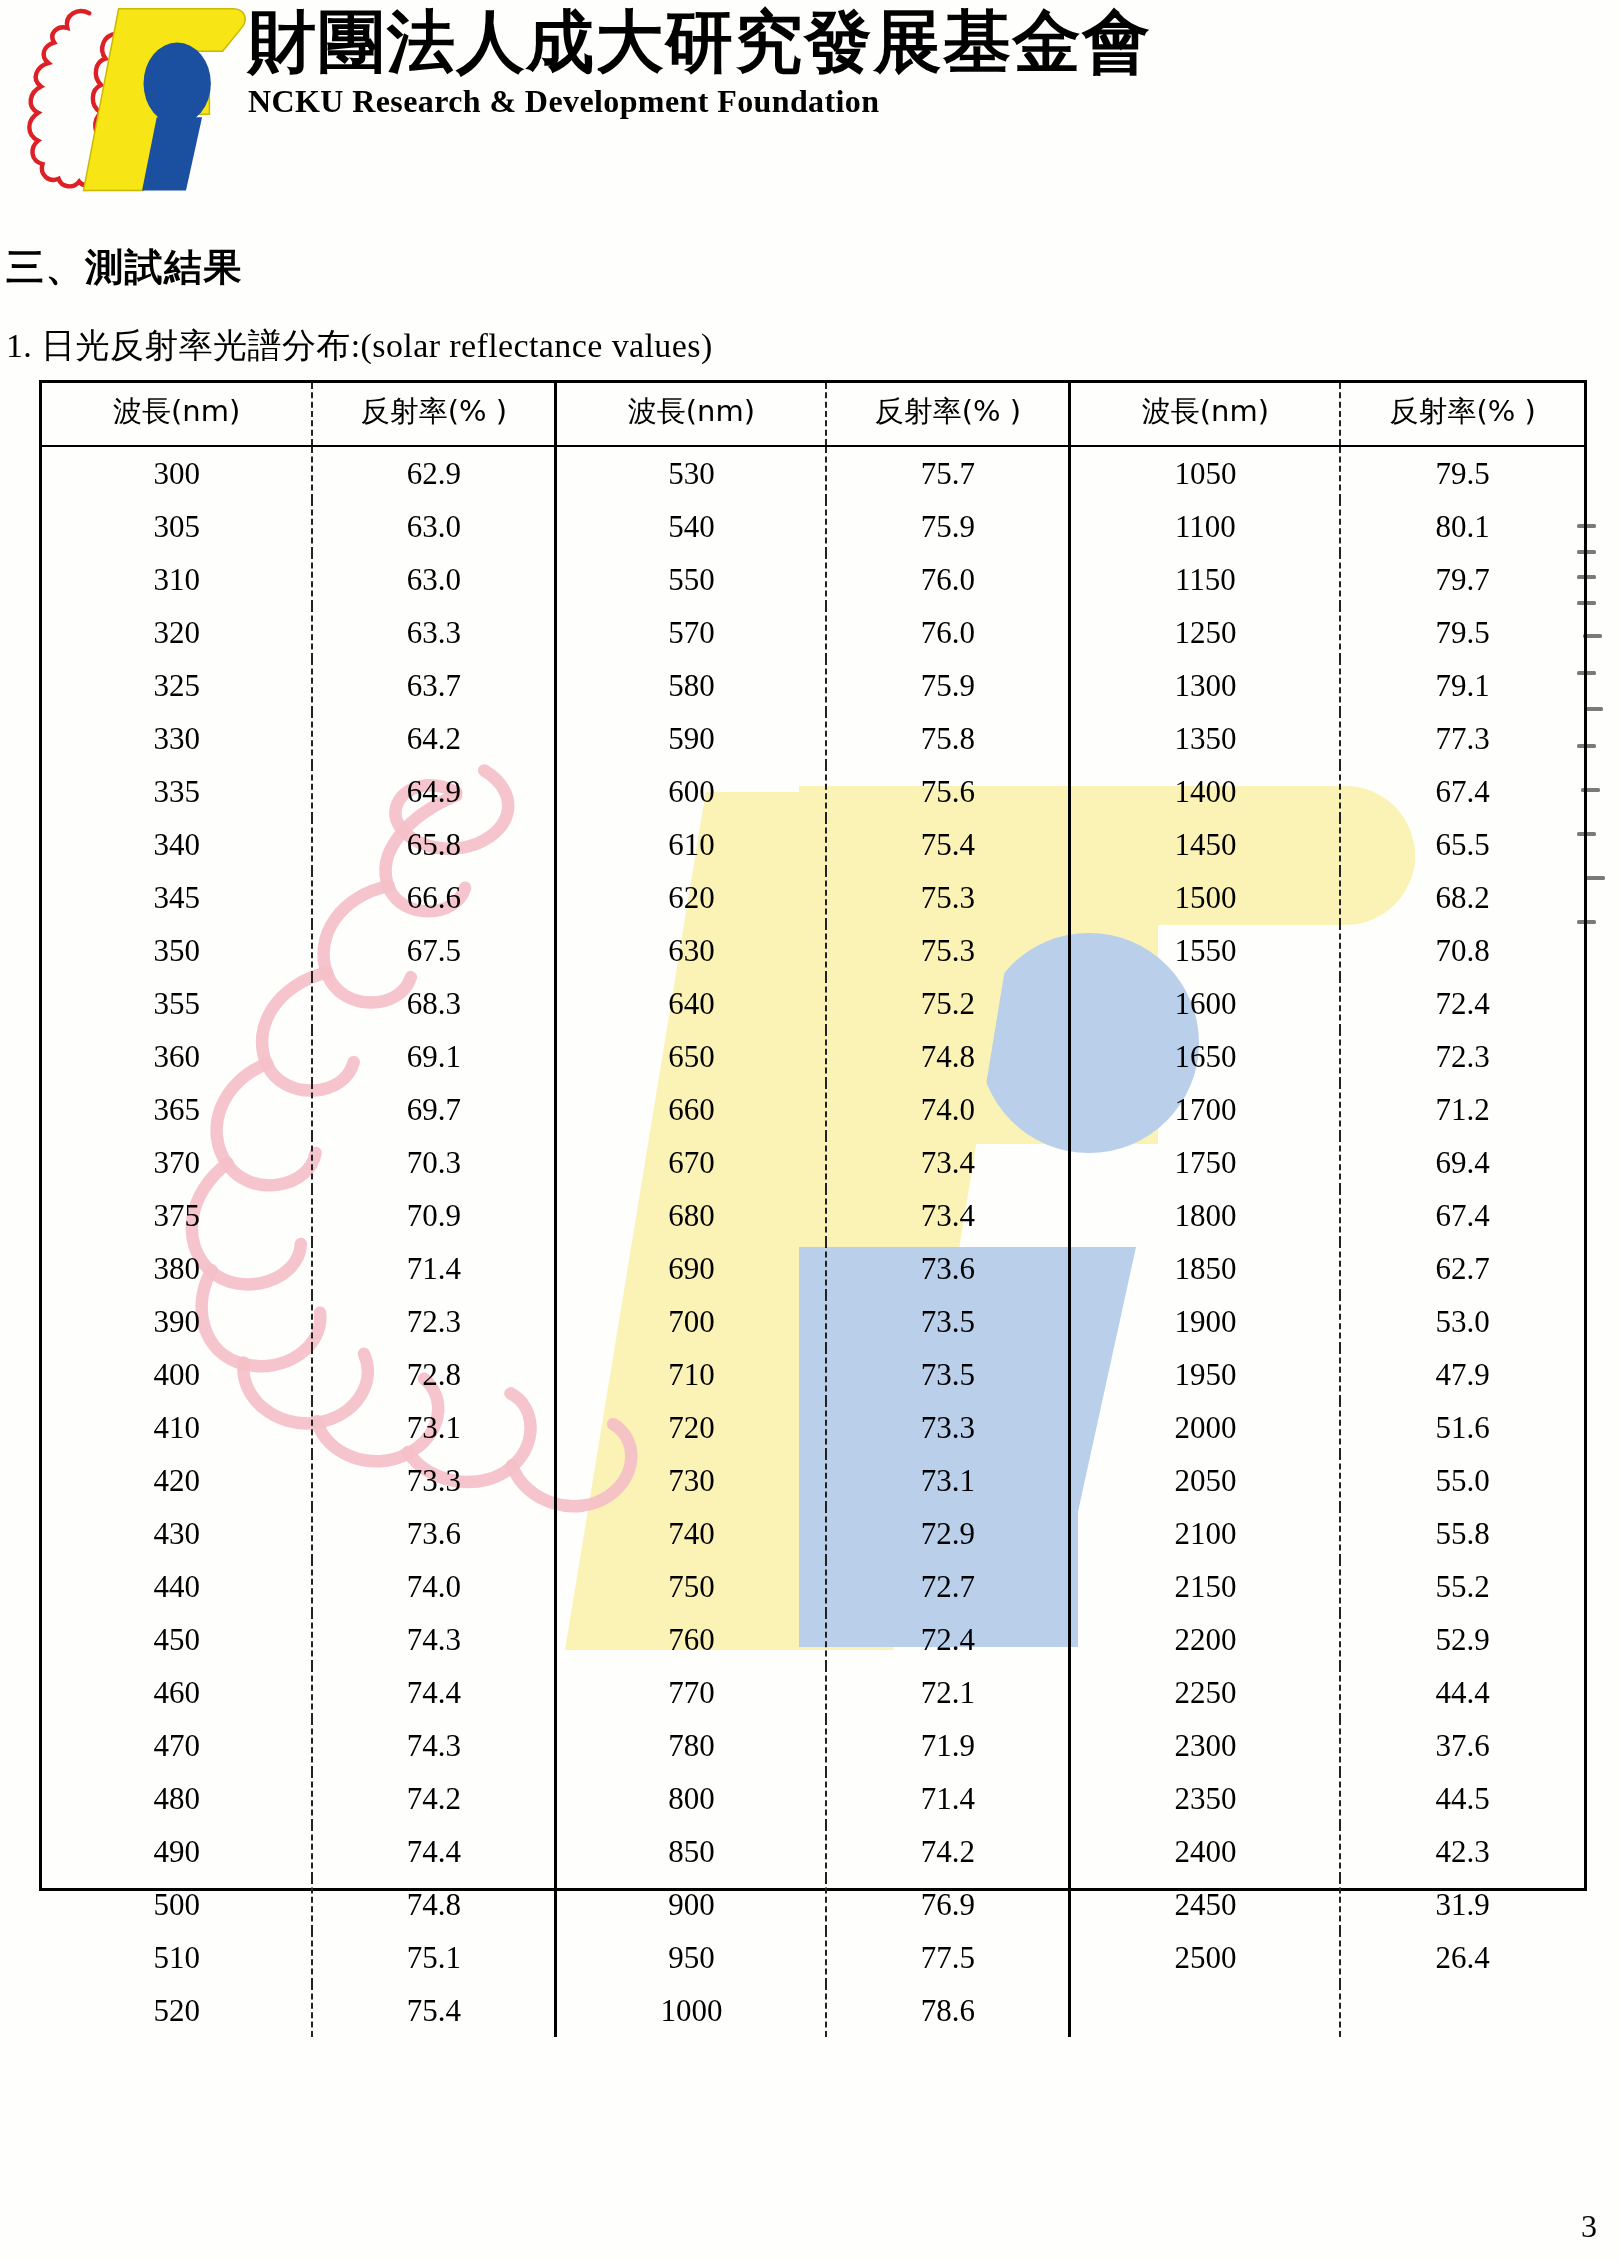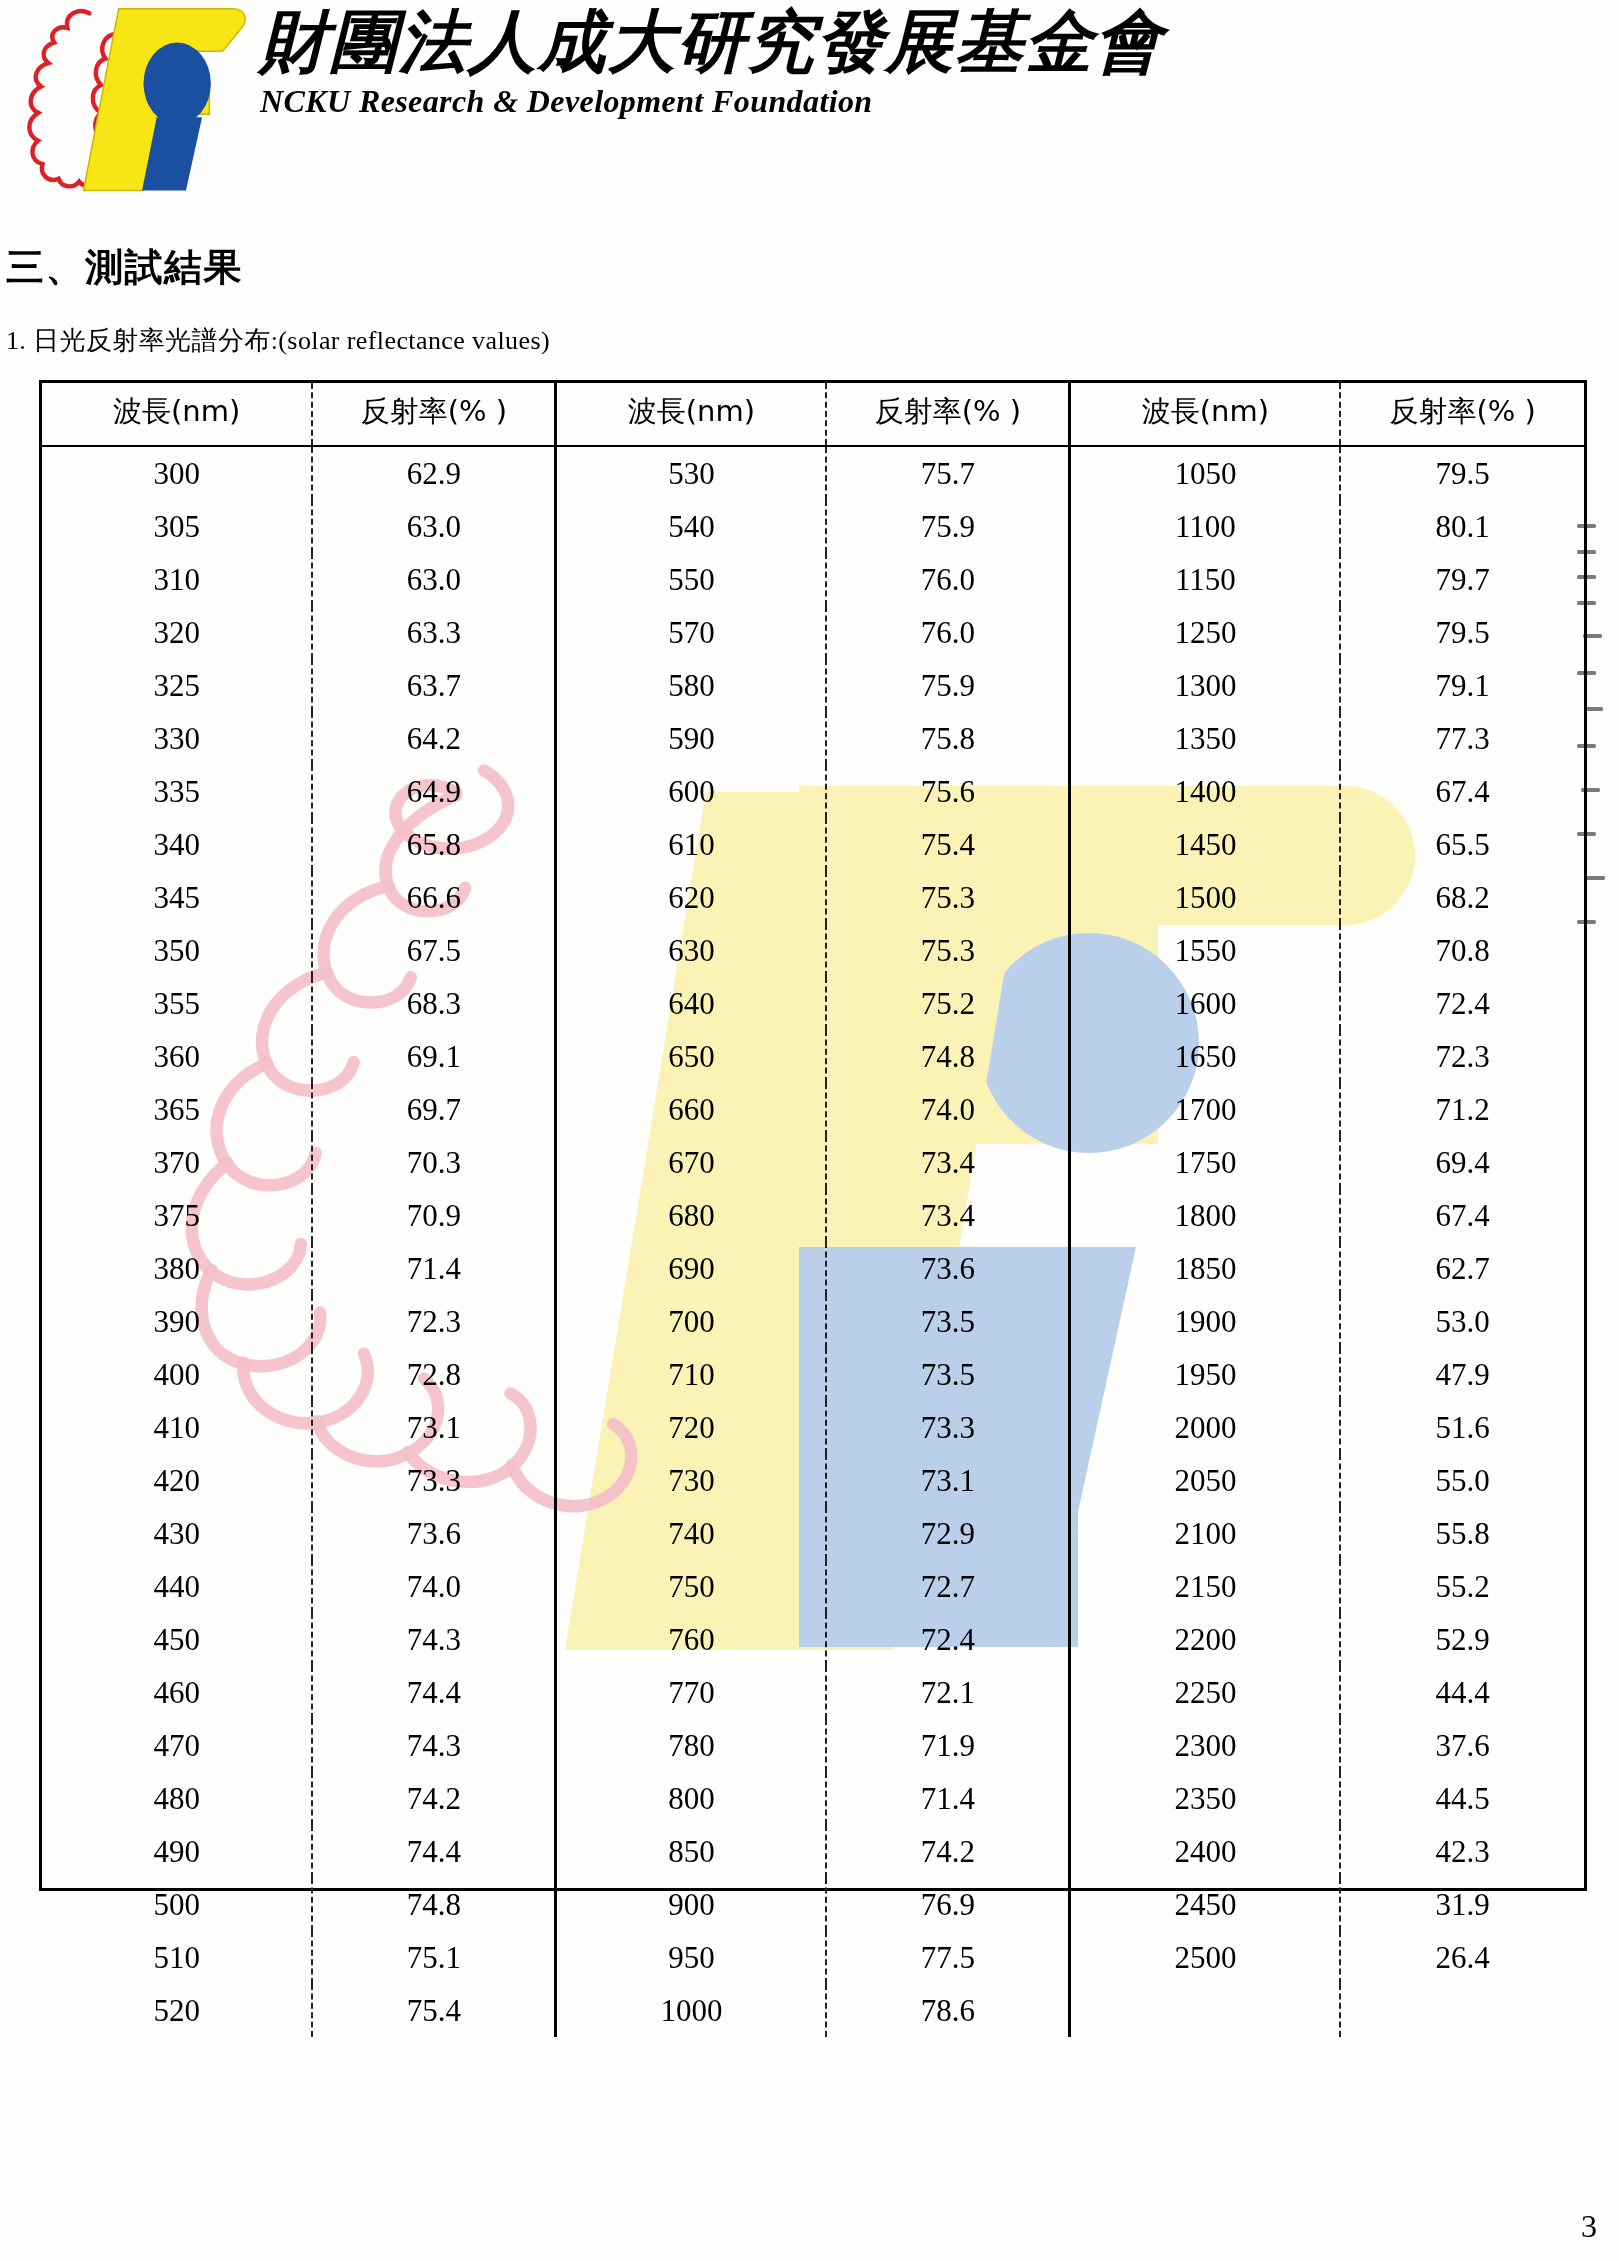--- a/index.html
+++ b/index.html
@@ -33,24 +33,23 @@
   }
   .logo-mark {
     position: absolute;
     left: 13.2px;
     top: 2.9px;
     width: 242px;
     height: 194px;
   }
   .org-names {
     position: absolute;
-    left: 260px;
+    left: 248px;
     top: 5.9px;
     width: 1247px;
-    font-style: italic;
   }
   .org-zh {
     font-family: "DejaVu Sans", sans-serif;
     font-weight: bold;
     font-size: 68px;
     letter-spacing: 1.5px;
     line-height: 1.05;
     color: #000;
     white-space: nowrap;
   }
@@ -73,21 +72,21 @@
     font-weight: bold;
     font-size: 38px;
     letter-spacing: 1.5px;
     color: #000;
   }
   .subsection-heading {
     position: absolute;
     left: 5.9px;
     top: 323px;
     font-family: "Liberation Serif", "DejaVu Serif", serif;
-    font-size: 26px;
+    font-size: 34px;
     letter-spacing: 0.4px;
     color: #000;
     white-space: nowrap;
   }
 
   
   .table-wrap {
     position: absolute;
     left: 39px;
     top: 380px;

